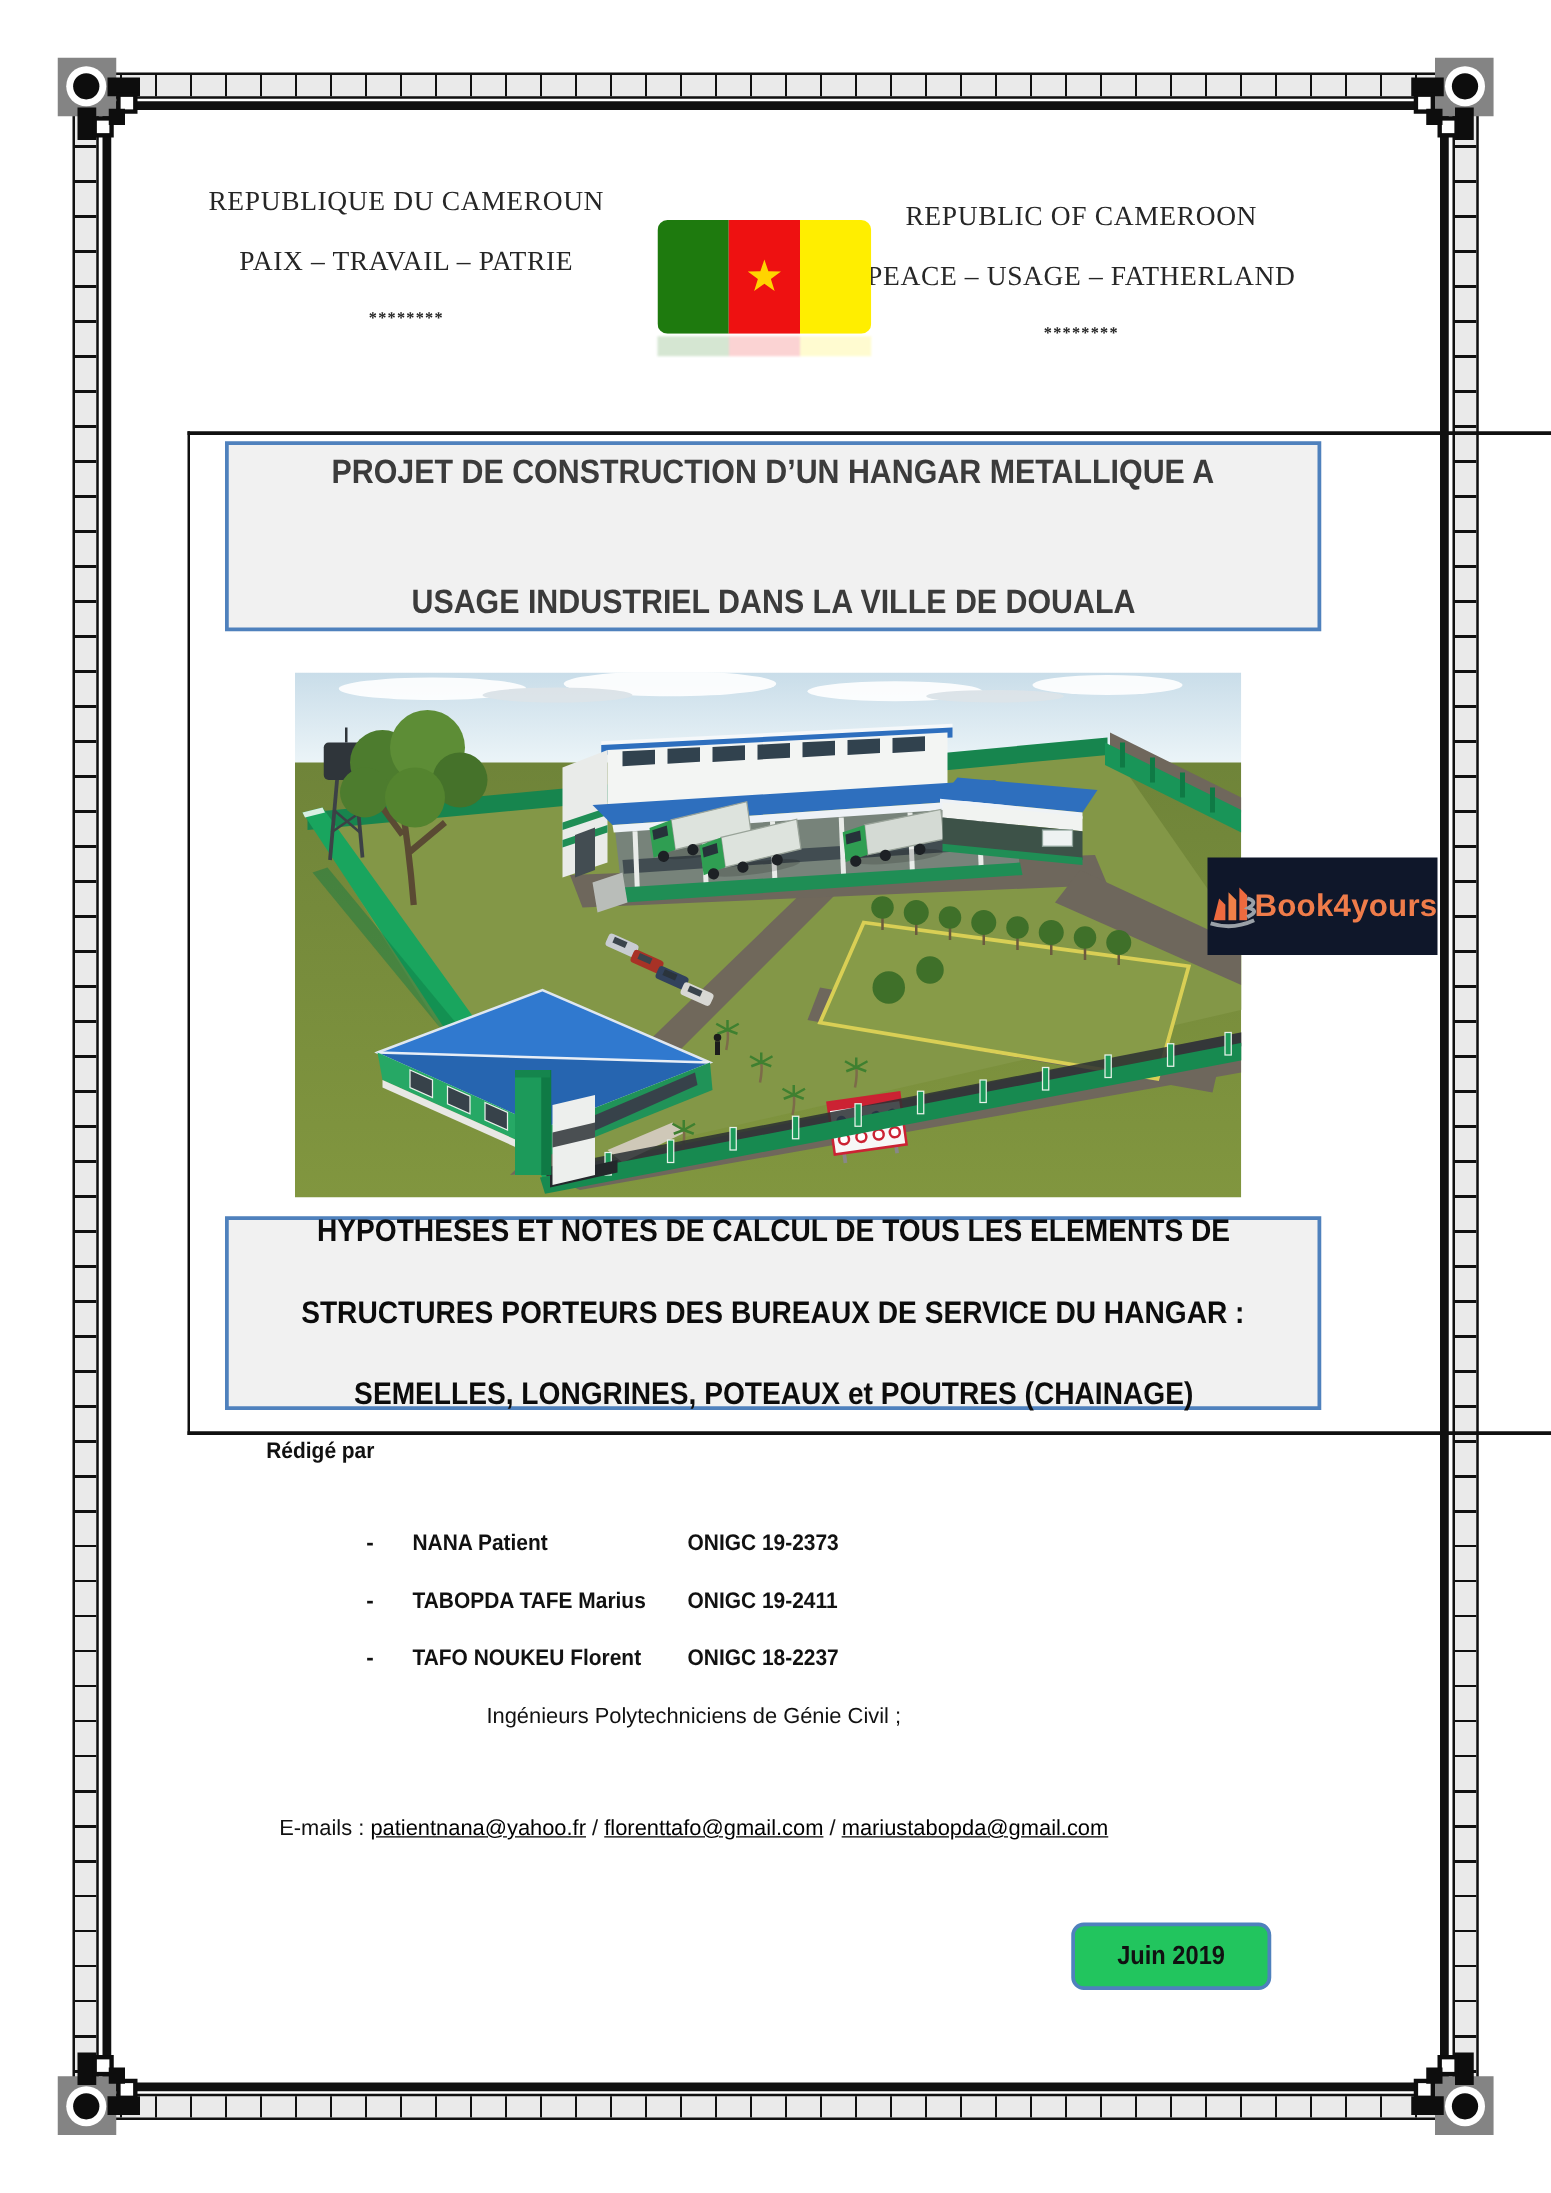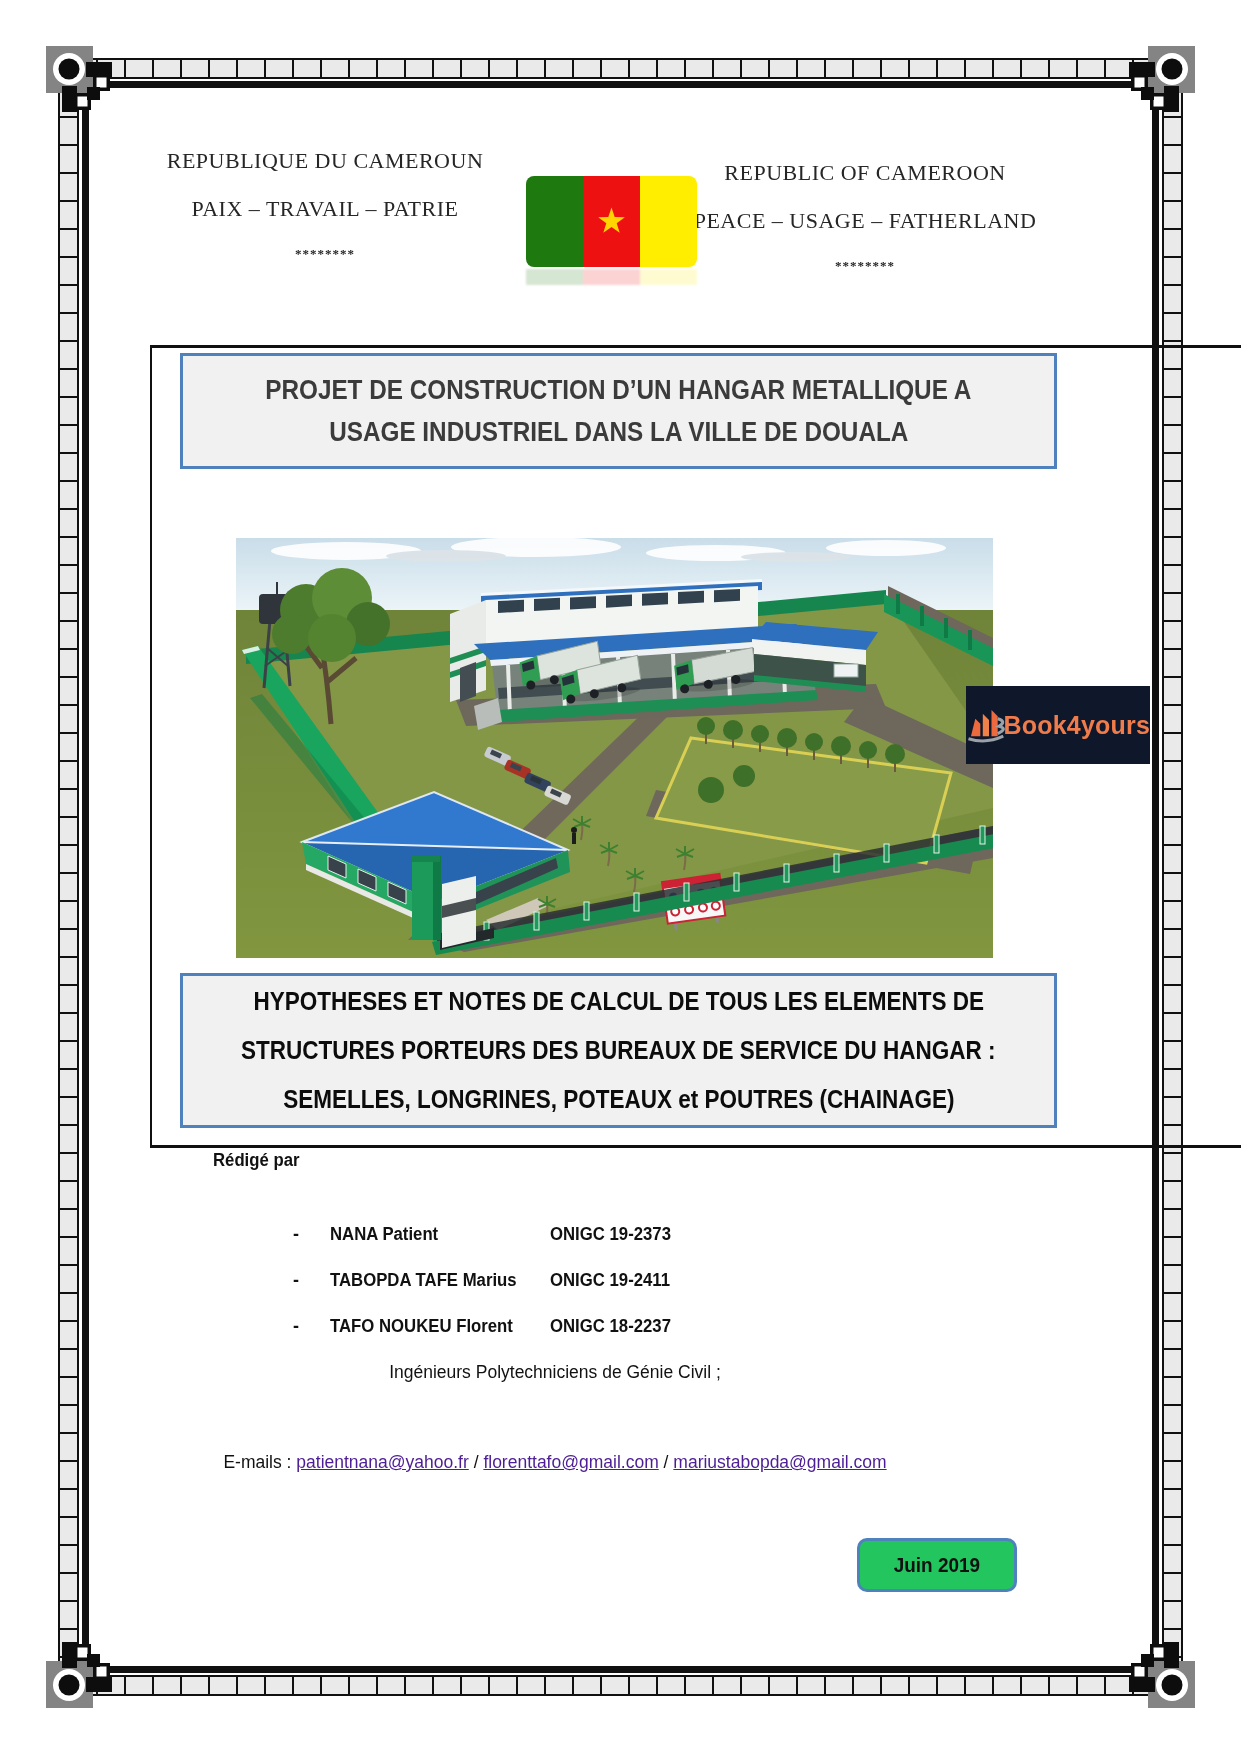--- a/index.html
+++ b/index.html
@@ -36,41 +36,41 @@
   .flag{width:171px;height:91px;border-radius:8px;overflow:hidden;display:block;}
   .flag-reflect{position:absolute;left:0;top:93px;width:171px;height:16px;opacity:.18;filter:blur(1px);
     background:linear-gradient(90deg,#1e7a0e 0 57px,#ee1111 57px 114px,#ffee00 114px 171px);}
   
   .container-box{position:absolute;left:150px;top:345px;width:1091px;height:803px;
     border-left:2px solid #101010;border-top:3px solid #101010;border-bottom:3px solid #101010;
     box-sizing:border-box;background:transparent;z-index:3;pointer-events:none;}
   .blue-box{position:absolute;left:180px;width:877px;background:#f1f1f1;
     border:3px solid #4f81bd;box-sizing:border-box;display:flex;flex-direction:column;
     justify-content:center;align-items:center;z-index:2;}
-  .title-box{top:353px;height:116px;color:#3b3b3b;}
+  .title-box{top:353px;height:152px;color:#3b3b3b;justify-content:space-between;}
   .title-box .ln{font-size:27px;font-weight:bold;line-height:42px;}
-  .subject-box{top:973px;height:155px;color:#0c0c0c;}
+  .subject-box{top:973px;height:155px;color:#0c0c0c;gap:16px;}
   .subject-box .ln{font-size:25px;font-weight:bold;line-height:49px;
     text-decoration:underline;text-decoration-thickness:2.5px;text-underline-offset:5px;}
   .scx{display:inline-block;transform:scaleX(.9);transform-origin:50% 50%;white-space:nowrap;}
   .scx-l{display:inline-block;transform:scaleX(.93);transform-origin:0 50%;white-space:nowrap;}
   
   .photo{position:absolute;left:236px;top:538px;width:757px;height:420px;z-index:1;}
   
   .watermark{position:absolute;left:966px;top:686px;width:184px;height:78px;background:#0f172a;
     display:flex;align-items:center;z-index:4;}
   .watermark .wm-text{font-size:25px;font-weight:bold;color:#ef7c4a;letter-spacing:.2px;margin-left:-6px;}
   
   .redige{position:absolute;left:213px;top:1150px;font-size:18px;font-weight:bold;}
   .author-row{position:absolute;height:24px;font-size:18px;font-weight:bold;}
   .author-row .dash{position:absolute;left:293px;}
   .author-row .nm{position:absolute;left:330px;}
   .author-row .oid{position:absolute;left:550px;}
   .center-line{position:absolute;left:60px;width:990px;text-align:center;font-size:17.5px;color:#111;}
-  .center-line a{color:#4c1d95;text-decoration:underline;}
+  .center-line a{color:#000000;text-decoration:underline;}
   .date-box{position:absolute;left:857px;top:1538px;width:160px;height:54px;
     border:3px solid #4f81bd;border-radius:10px;box-sizing:border-box;background:#22c55e;
     display:flex;align-items:center;justify-content:center;font-size:21px;font-weight:bold;}
 </style>
 </head>
 <body>
 
 <div class="page">
 
   <div class="ladder ladder-top"></div>

